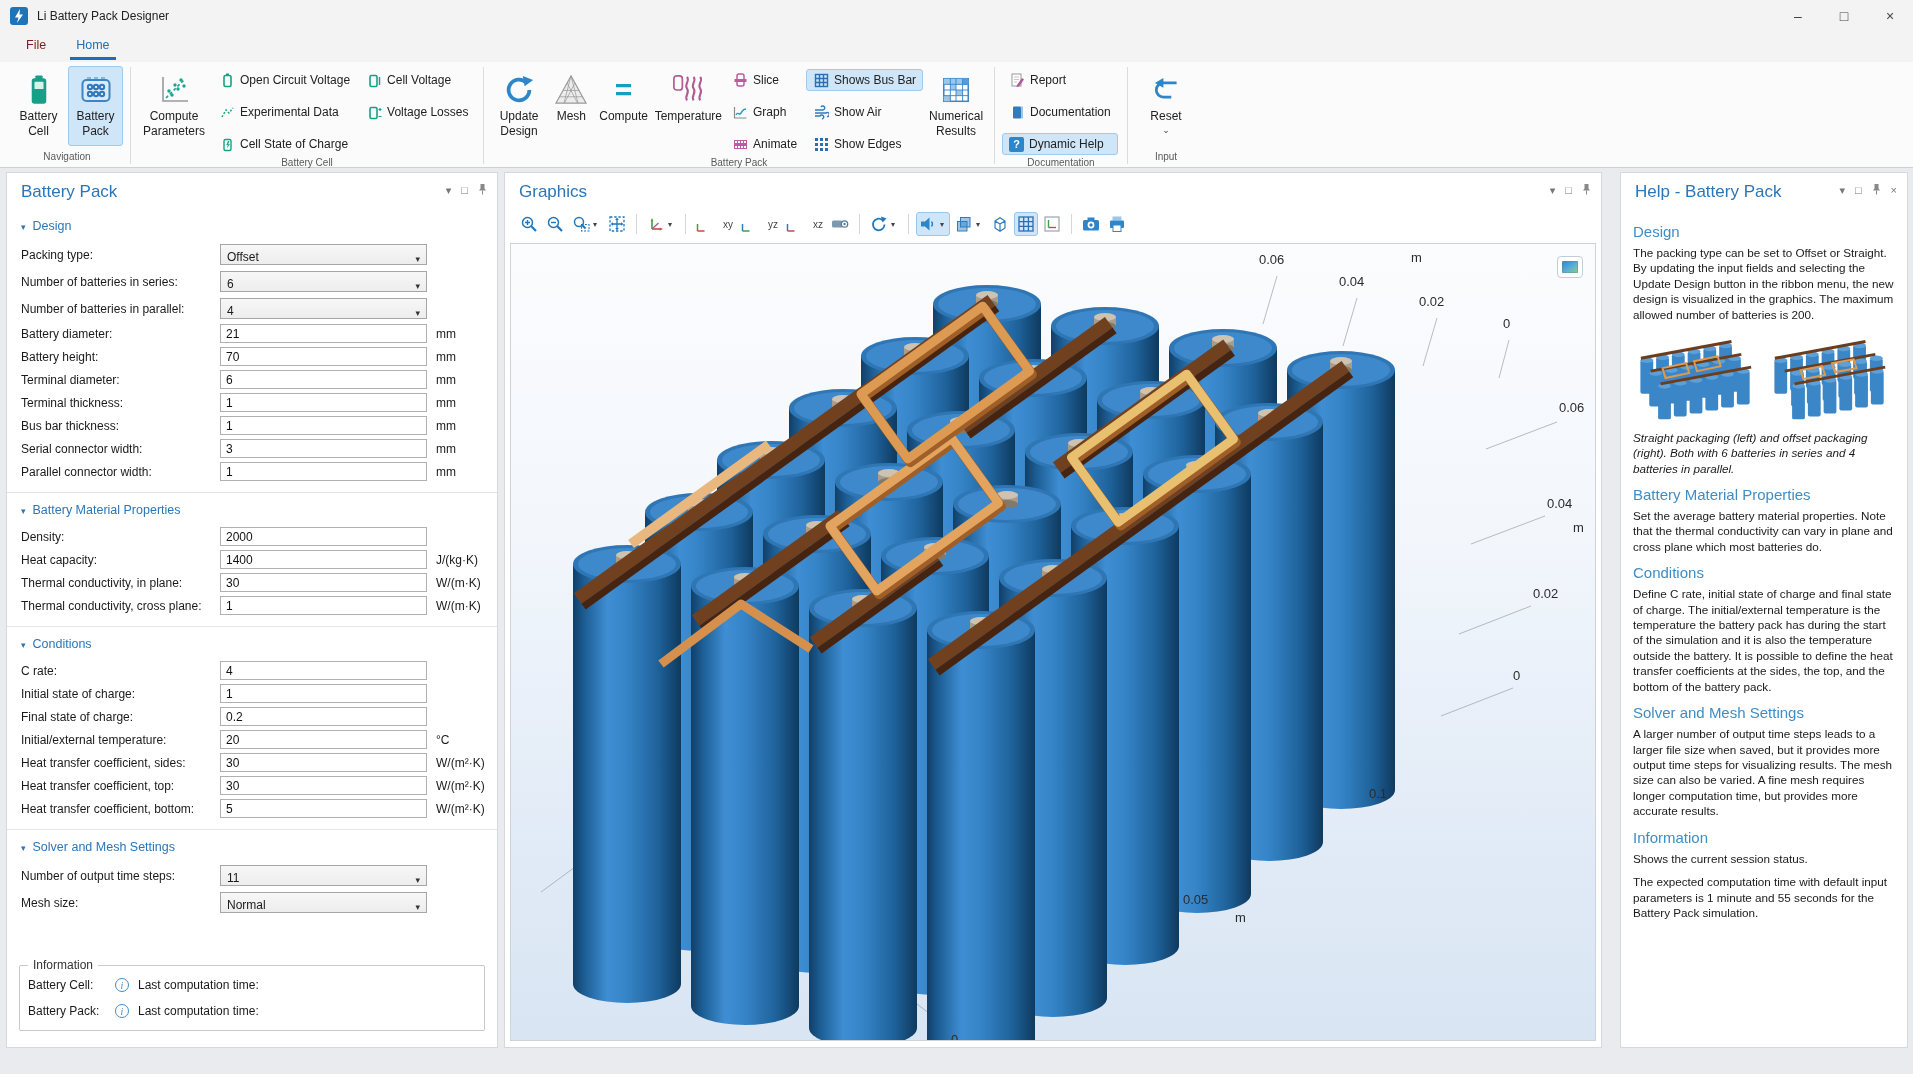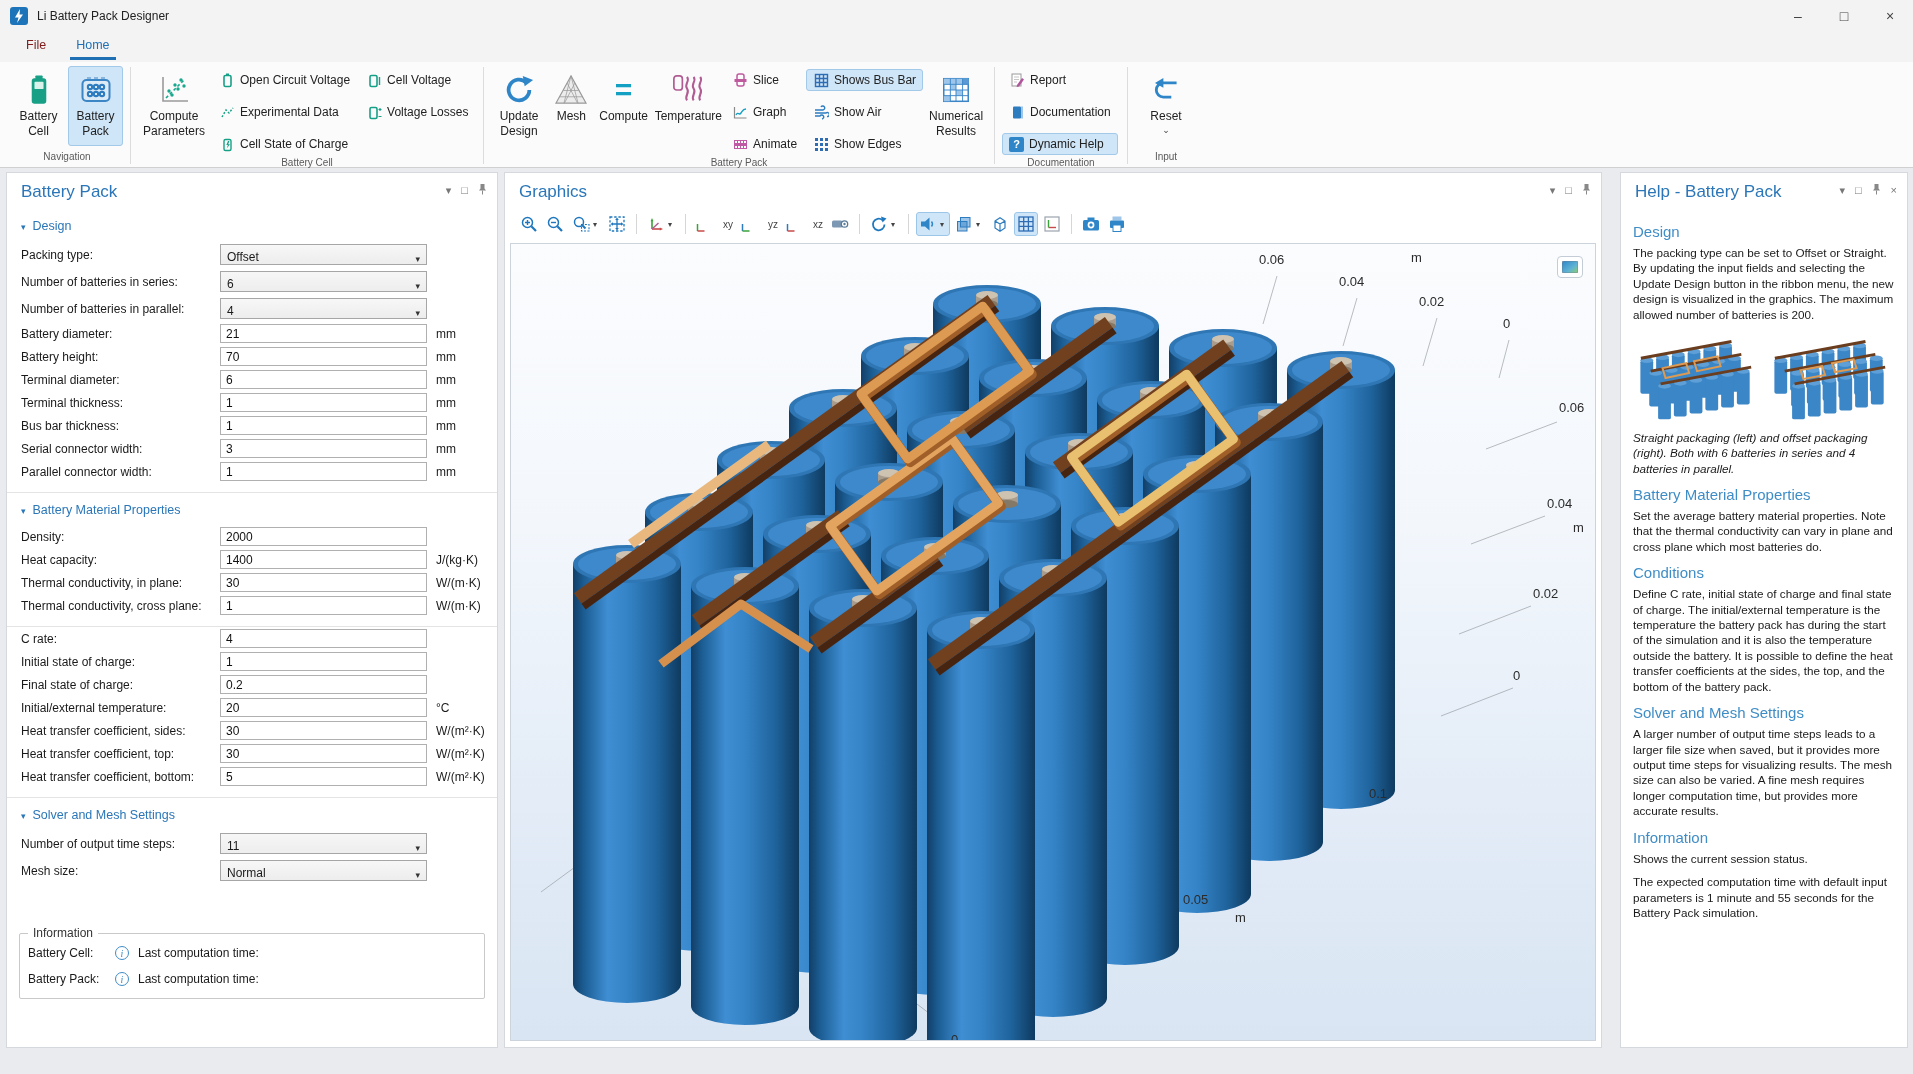--- a/index.html
+++ b/index.html
@@ -511,20 +511,21 @@
         <input class="tin" value="30" style="">
         <span class="funit">W/(m·K)</span>
       </div>
       <div class="frow">
         <span class="flabel">Thermal conductivity, cross plane:</span>
         <input class="tin" value="1" style="">
         <span class="funit">W/(m·K)</span>
       </div>
 
       <div class="lsep"></div>
+      <div class="sechead"><span class="chev">▾</span><span>Conditions</span></div>
 
       <div class="frow">
         <span class="flabel">C rate:</span>
         <input class="tin" value="4" style="">
         <span class="funit"></span>
       </div>
       <div class="frow">
         <span class="flabel">Initial state of charge:</span>
         <input class="tin" value="1" style="">
         <span class="funit"></span>

